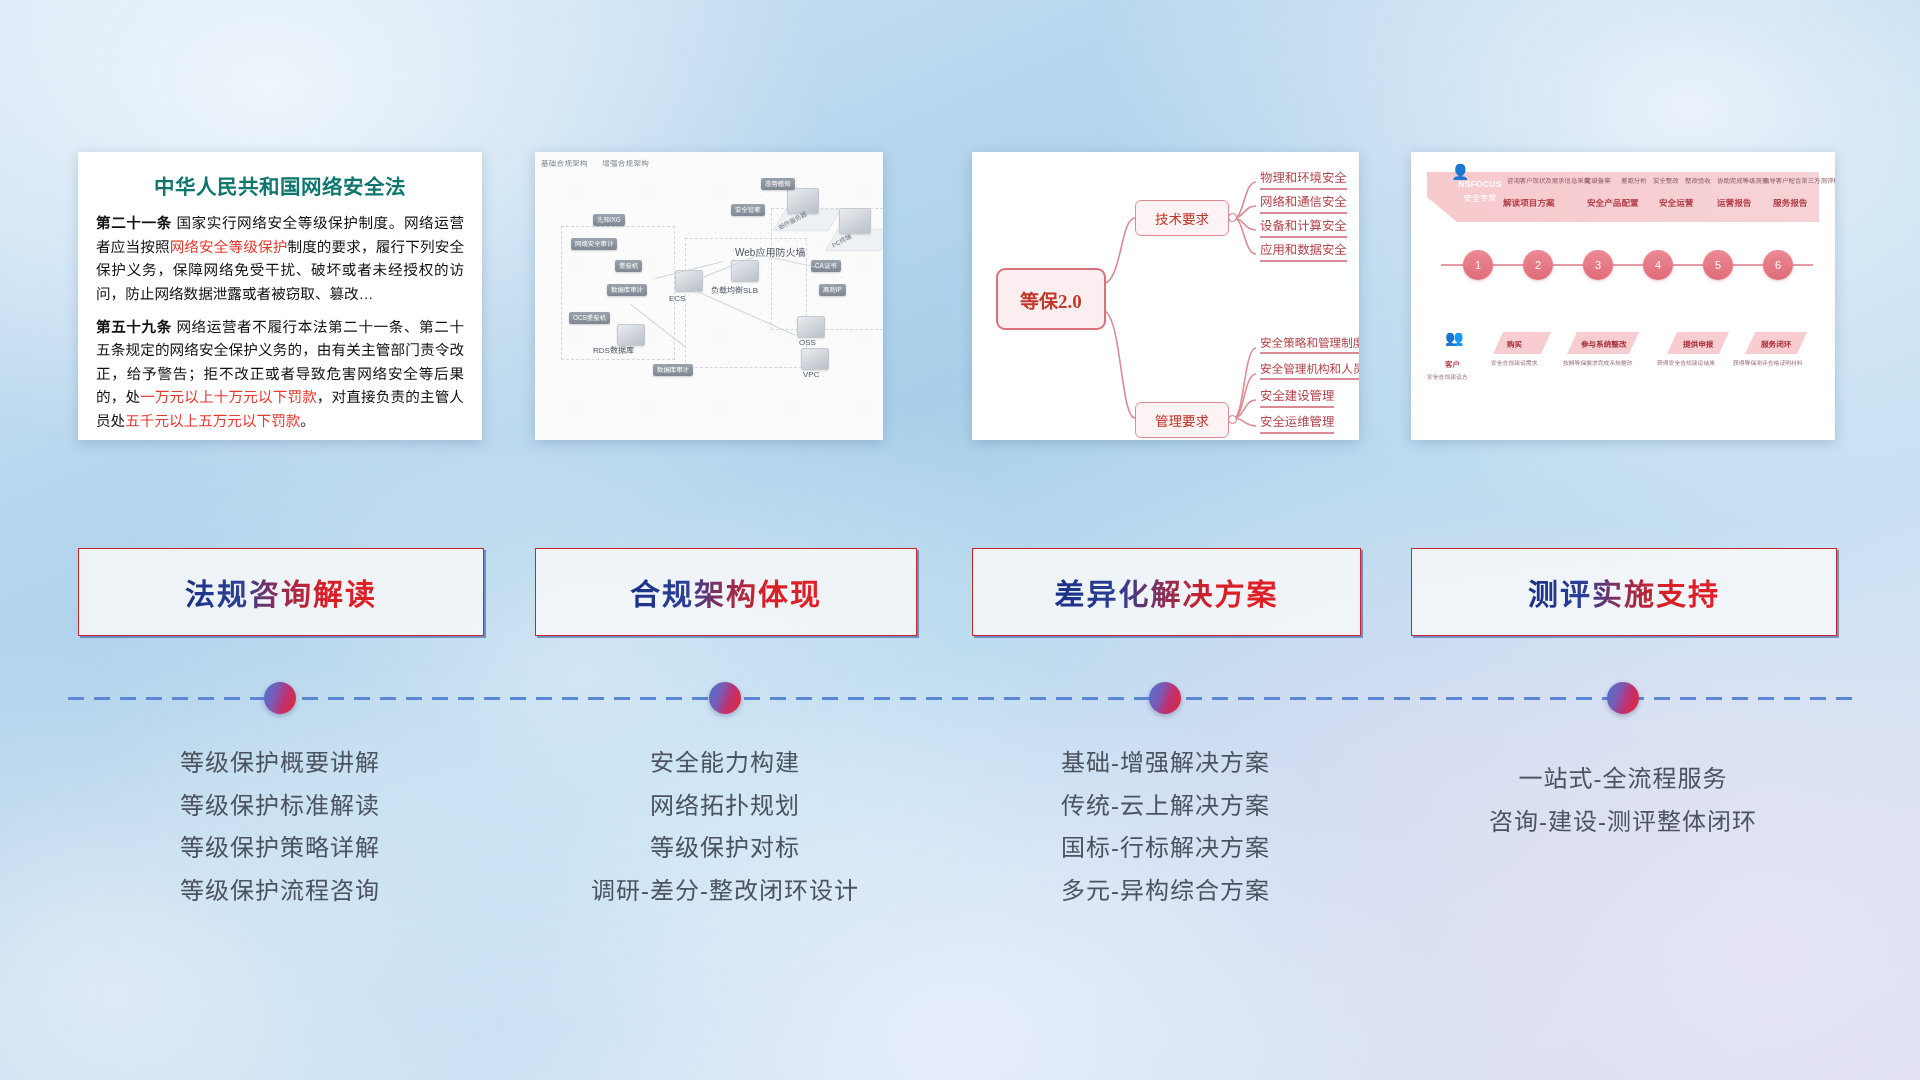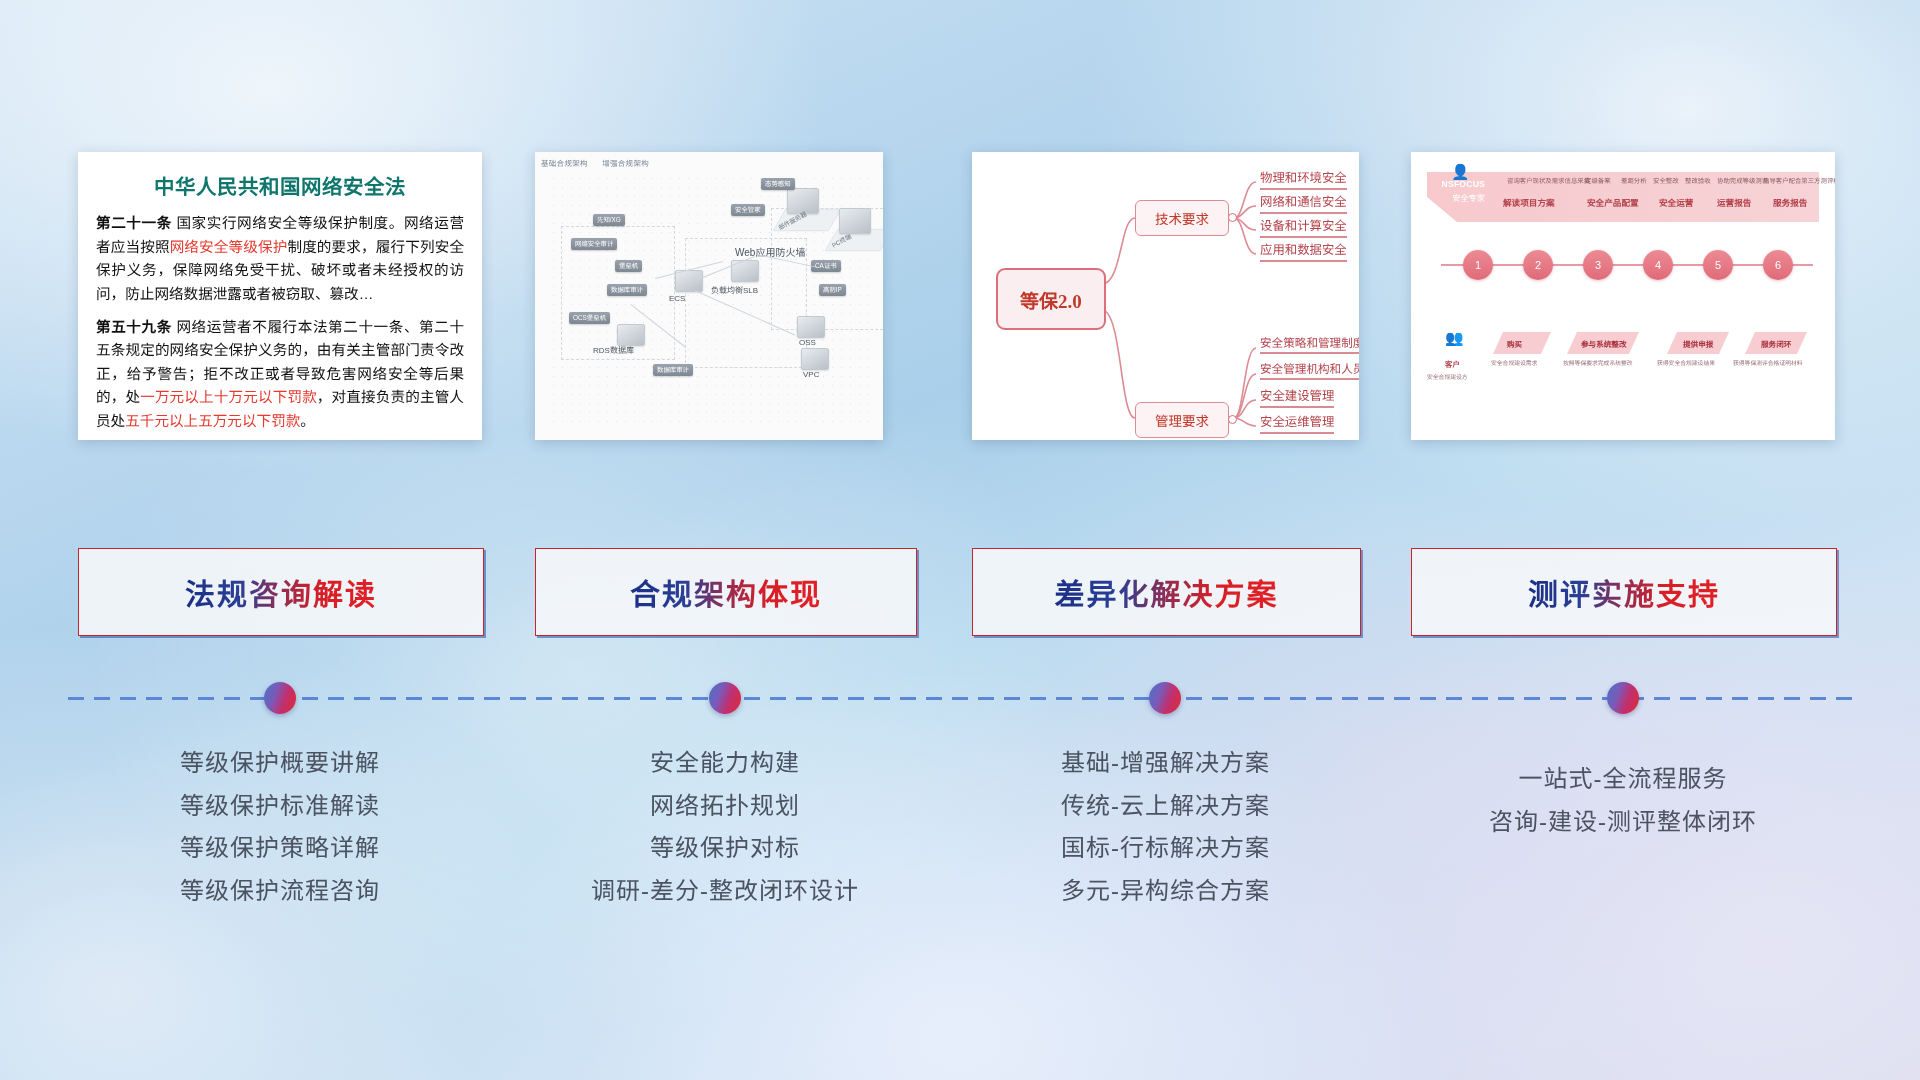--- a/index.html
+++ b/index.html
@@ -75,21 +75,21 @@
         font-family:"Liberation Serif","DejaVu Serif",serif;padding-bottom:2px;
         border-bottom:2.2px solid #d98a92;}
   .mind svg{position:absolute;left:0;top:0;width:100%;height:100%;overflow:visible;}
   .mdot{position:absolute;width:7px;height:7px;border:1.4px solid #d9707a;border-radius:50%;background:#fff;}
 
   
   .road{position:relative;width:100%;height:100%;background:#fff;}
   .road .hdrband{position:absolute;left:16px;top:20px;width:392px;height:50px;
        background:linear-gradient(90deg,#f7c9cd 0%,#f6d3d6 100%);
        clip-path:polygon(0 0,100% 0,100% 100%,30px 100%,0 50%);}
-  .road .brand{position:absolute;left:16px;top:27px;width:58px;text-align:right;color:#fff;}
+  .road .brand{position:absolute;left:40px;top:27px;width:58px;text-align:center;color:#fff;}
   .road .brand .bn{font-size:8.6px;font-weight:bold;letter-spacing:.2px;}
   .road .brand .bs{font-size:8.2px;margin-top:2px;}
   .road .htext{position:absolute;top:24px;font-size:6.4px;color:#8c5a60;white-space:nowrap;}
   .road .hcap{position:absolute;top:44px;font-size:8.6px;color:#b5424c;white-space:nowrap;font-weight:bold;}
   .road .tl{position:absolute;left:30px;top:112px;width:372px;height:2px;background:#e79aa2;}
   .road .tnum{position:absolute;top:98px;width:30px;height:30px;border-radius:50%;
       background:linear-gradient(180deg,#ec8a94,#e06b78);color:#fff;font-size:11px;
       display:flex;align-items:center;justify-content:center;box-shadow:0 1px 3px rgba(180,70,85,.35);}
   .road .pbl{position:absolute;font-size:7.4px;color:#b5424c;white-space:nowrap;font-weight:bold;}
   .road .pbs{position:absolute;font-size:5.8px;color:#9a7177;white-space:nowrap;}

